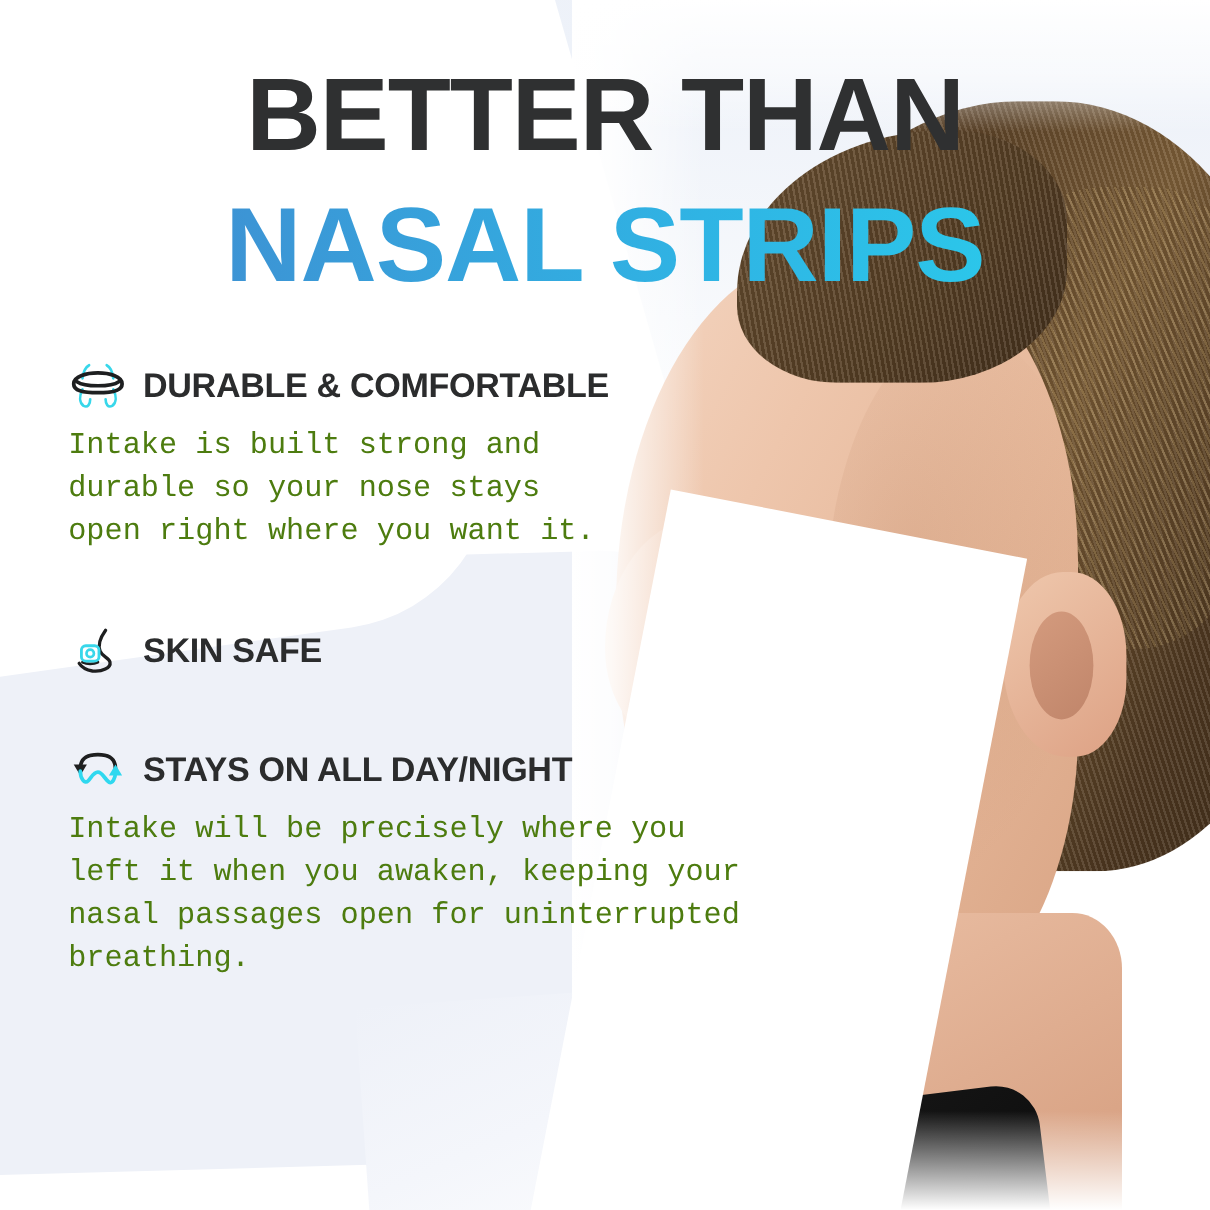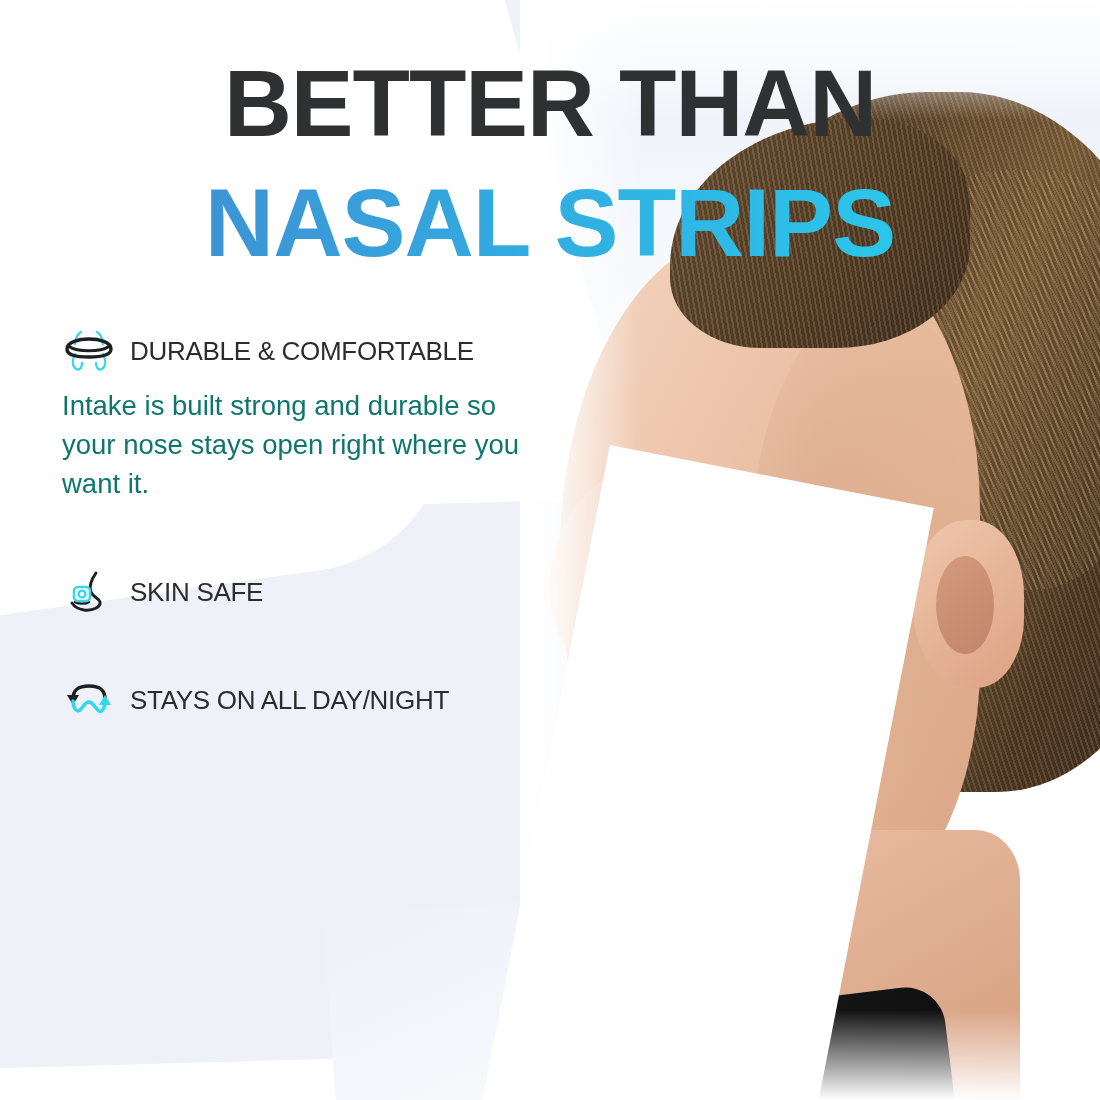--- a/index.html
+++ b/index.html
@@ -282,31 +282,32 @@
     align-items:center;
     gap:14px;
     margin-bottom:14px;
   }
   .feature-icon{
     width:54px;height:42px;
     flex:0 0 54px;
     display:flex;align-items:center;justify-content:center;
   }
   .feature-title{
-    font-size:26px;
-    font-weight:400;
+    font-size:31px;
+    font-weight:700;
     letter-spacing:-.3px;
     color:#2b2c2d;
     white-space:nowrap;
   }
   .feature-body{
     font-size:27.5px;
     line-height:39px;
-    color:#0f766e;
+    color:#4d7c0f;
     max-width:600px;
+    font-family:Liberation Mono, monospace;
   }
   #f1{ margin-bottom:68px; }
   #f2{ margin-bottom:66px; }
   #f2 .feature-body{ max-width:470px; }
   #f1 .feature-body{ max-width:480px; }
   #f3 .feature-body{ max-width:625px; }
 </style>
 </head>
 <body>
 
@@ -401,16 +402,17 @@
         <span class="feature-icon">
           <svg width="50" height="40" viewBox="0 0 50 40">
             <path d="M9 19 C9 10 14 6 25 6 C36 6 41 10 41 19" fill="none" stroke="#1e1f20" stroke-width="3.4" stroke-linecap="round"></path>
             <polygon points="9,25 3,15 15,15" fill="#1e1f20"></polygon>
             <path d="M9 21 C9 28 13 33 16 30 C19 27 21 22 25 22 C29 22 31 28 35 31 C38 33 41 28 41 21" fill="none" stroke="#2fd8ef" stroke-width="3.4" stroke-linecap="round"></path>
             <polygon points="41,15 47,25 35,25" fill="#2fd8ef"></polygon>
           </svg>
         </span>
         <span class="feature-title">STAYS ON ALL DAY/NIGHT</span>
       </div>
+      <div class="feature-body">Intake will be precisely where you left it when you awaken, keeping your nasal passages open for uninterrupted breathing.</div>
     </div>
 
   </div>
 </div>
 
 </body></html>

